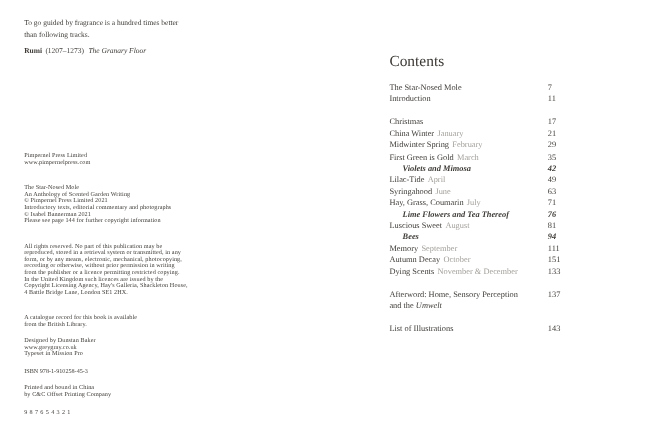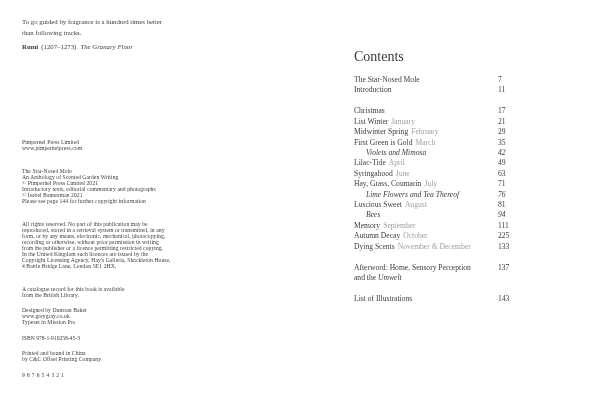--- a/index.html
+++ b/index.html
@@ -30,21 +30,21 @@
   }
   .toc {
     position:absolute; left:354px; top:75px; width:175px;
     font-size:7.6px; color:#3f3c38;
   }
   .toc-group { margin-bottom:10.5px; }
   .toc-row { position:relative; min-height:10.4px; line-height:10.4px; }
   .toc-row .entry-title {}
   .toc-row .entry-month { color:#a3a09b; margin-left:3px; }
   .toc-row .entry-page { position:absolute; left:144px; top:0; }
-  .toc-row.indent { padding-left:12px; font-style:italic; }
+  .toc-row.indent { padding-left:12px; font-style:italic;font-weight:bold; }
   .toc-row .line2 { line-height:10.4px; }
   .italic { font-style:italic; }
 </style>
 </head>
 <body>
 
 <div id="spread">
 
   <div class="abs quote">
     <div>To go guided by fragrance is a hundred times better</div>
@@ -94,32 +94,32 @@
   <div class="abs print-line">987654321</div>
 
   <div class="contents-heading">Contents</div>
   <div class="toc">
       <div class="toc-group">
         <div class="toc-row"><span class="entry-title">The Star-Nosed Mole</span><span class="entry-page">7</span></div>
         <div class="toc-row"><span class="entry-title">Introduction</span><span class="entry-page">11</span></div>
       </div>
       <div class="toc-group">
         <div class="toc-row"><span class="entry-title">Christmas</span><span class="entry-page">17</span></div>
-        <div class="toc-row"><span class="entry-title">List Winter</span><span class="entry-month">January</span><span class="entry-page">21</span></div>
+        <div class="toc-row"><span class="entry-title">China Winter</span><span class="entry-month">January</span><span class="entry-page">21</span></div>
         <div class="toc-row"><span class="entry-title">Midwinter Spring</span><span class="entry-month">February</span><span class="entry-page">29</span></div>
         <div class="toc-row"><span class="entry-title">First Green is Gold</span><span class="entry-month">March</span><span class="entry-page">35</span></div>
         <div class="toc-row indent"><span class="entry-title">Violets and Mimosa</span><span class="entry-page">42</span></div>
         <div class="toc-row"><span class="entry-title">Lilac-Tide</span><span class="entry-month">April</span><span class="entry-page">49</span></div>
         <div class="toc-row"><span class="entry-title">Syringahood</span><span class="entry-month">June</span><span class="entry-page">63</span></div>
         <div class="toc-row"><span class="entry-title">Hay, Grass, Coumarin</span><span class="entry-month">July</span><span class="entry-page">71</span></div>
         <div class="toc-row indent"><span class="entry-title">Lime Flowers and Tea Thereof</span><span class="entry-page">76</span></div>
         <div class="toc-row"><span class="entry-title">Luscious Sweet</span><span class="entry-month">August</span><span class="entry-page">81</span></div>
         <div class="toc-row indent"><span class="entry-title">Bees</span><span class="entry-page">94</span></div>
         <div class="toc-row"><span class="entry-title">Memory</span><span class="entry-month">September</span><span class="entry-page">111</span></div>
-        <div class="toc-row"><span class="entry-title">Autumn Decay</span><span class="entry-month">October</span><span class="entry-page">225</span></div>
+        <div class="toc-row"><span class="entry-title">Autumn Decay</span><span class="entry-month">October</span><span class="entry-page">151</span></div>
         <div class="toc-row"><span class="entry-title">Dying Scents</span><span class="entry-month">November &amp; December</span><span class="entry-page">133</span></div>
       </div>
       <div class="toc-group">
         <div class="toc-row"><span class="entry-title">Afterword: Home, Sensory Perception</span><span class="entry-page">137</span><div class="line2">and the <span class="italic">Umwelt</span></div></div>
       </div>
       <div class="toc-group">
         <div class="toc-row"><span class="entry-title">List of Illustrations</span><span class="entry-page">143</span></div>
       </div>
     </div>
 

